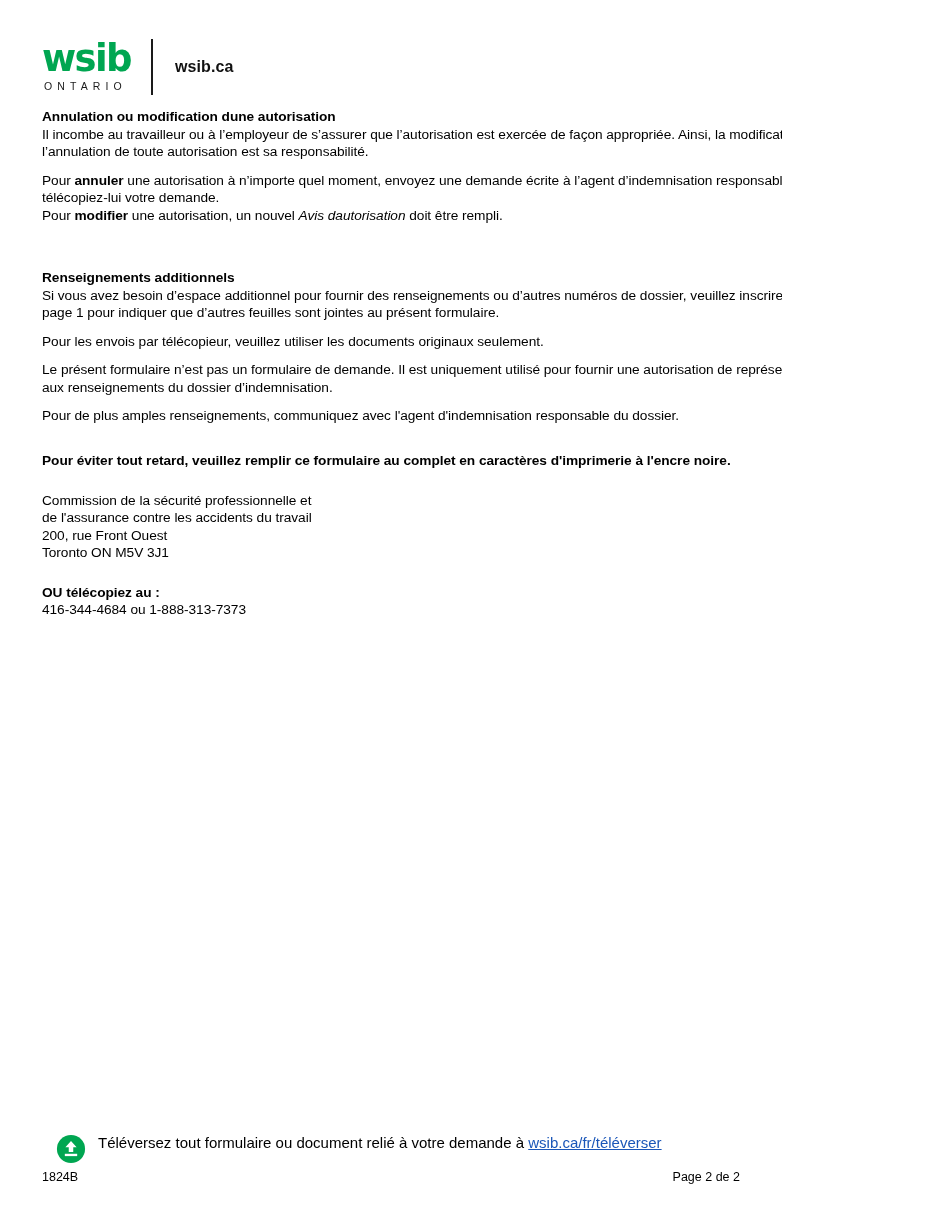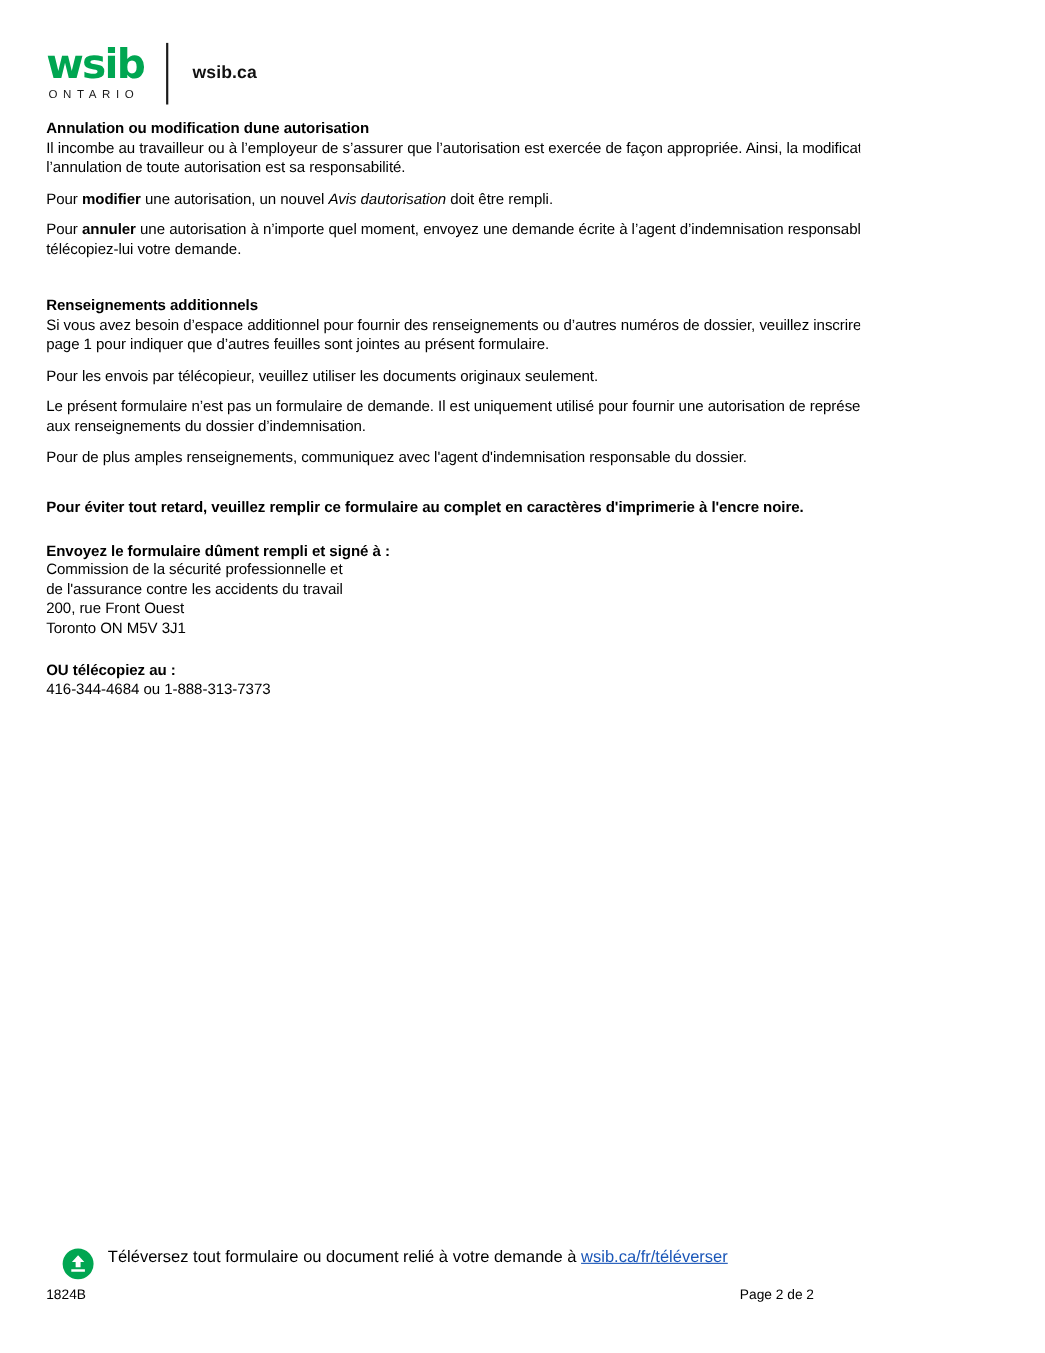--- a/index.html
+++ b/index.html
@@ -161,40 +161,39 @@
     </div>
     <div class="logo-divider"></div>
     <div class="logo-url">wsib.ca</div>
   </div>
 
   <div class="content">
 
     <div>
       <div class="sec-heading">Annulation ou modification dune autorisation</div>
       <p class="para">Il incombe au travailleur ou à l’employeur de s’assurer que l’autorisation est exercée de façon appropriée. Ainsi, la modification, la résiliation ou l’annulation de toute autorisation est sa responsabilité.</p>
+      <p class="para tight"><span>Pour </span><b>annuler</b><span> une autorisation à n’importe quel moment, envoyez une demande écrite à l’agent d’indemnisation responsable du dossier ou télécopiez-lui votre demande.</span></p>
       <p class="para"><span>Pour </span><b>modifier</b><span> une autorisation, un nouvel </span><i>Avis dautorisation</i><span> doit être rempli.</span></p>
-      <p class="para tight"><span>Pour </span><b>annuler</b><span> une autorisation à n’importe quel moment, envoyez une demande écrite à l’agent d’indemnisation responsable du dossier ou télécopiez-lui votre demande.</span></p>
     </div>
 
     <div class="gap-xl"></div>
 
     <div>
       <div class="sec-heading">Renseignements additionnels</div>
       <p class="para">Si vous avez besoin d’espace additionnel pour fournir des renseignements ou d’autres numéros de dossier, veuillez inscrire une remarque à la page 1 pour indiquer que d’autres feuilles sont jointes au présent formulaire.</p>
       <p class="para">Pour les envois par télécopieur, veuillez utiliser les documents originaux seulement.</p>
       <p class="para">Le présent formulaire n’est pas un formulaire de demande. Il est uniquement utilisé pour fournir une autorisation de représentation et d’accès aux renseignements du dossier d’indemnisation.</p>
       <p class="para tight">Pour de plus amples renseignements, communiquez avec l'agent d'indemnisation responsable du dossier.</p>
     </div>
 
     <div class="gap-lg"></div>
 
     <div>
       <p class="notice-bold">Pour éviter tout retard, veuillez remplir ce formulaire au complet en caractères d'imprimerie à l'encre noire.</p>
       <div class="gap-md"></div>
-      <p class="notice-bold">Envoyez le formulaire dûment rempli et signé à :</p>
       <p class="address-line">Commission de la sécurité professionnelle et</p>
       <p class="address-line">de l'assurance contre les accidents du travail</p>
       <p class="address-line">200, rue Front Ouest</p>
       <p class="address-line">Toronto ON M5V 3J1</p>
       <div class="gap-md"></div>
       <p class="notice-bold">OU télécopiez au :</p>
       <p class="address-line">416-344-4684 ou 1-888-313-7373</p>
     </div>
 
   </div>

